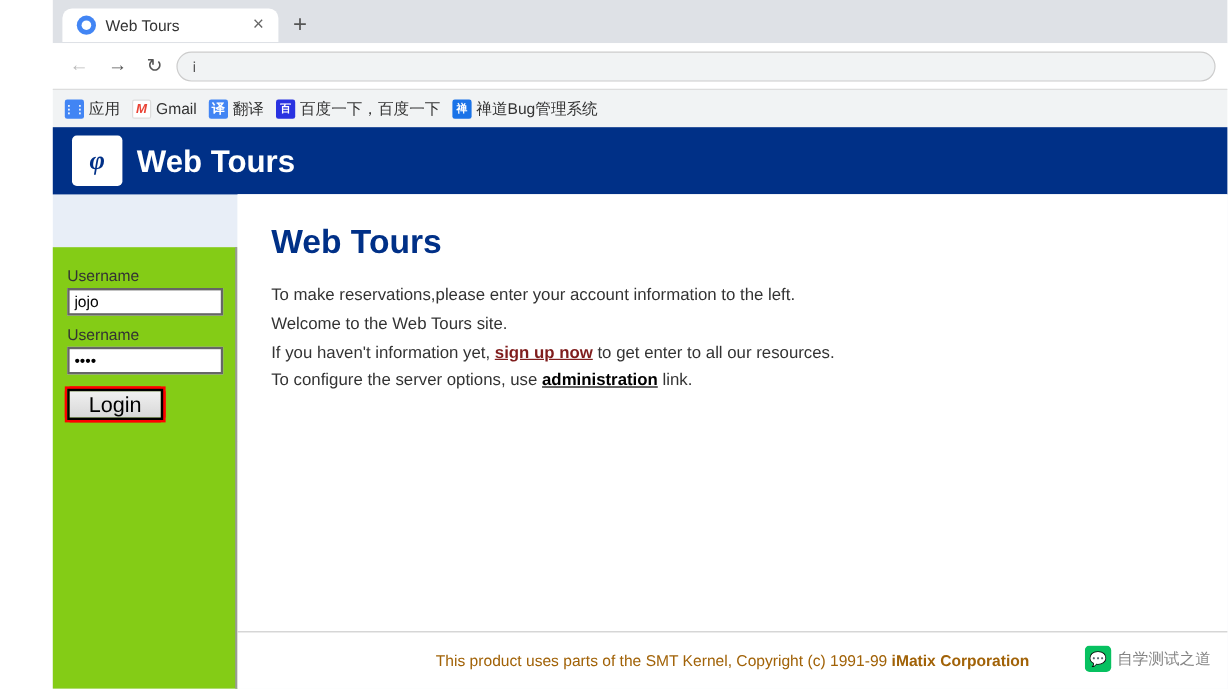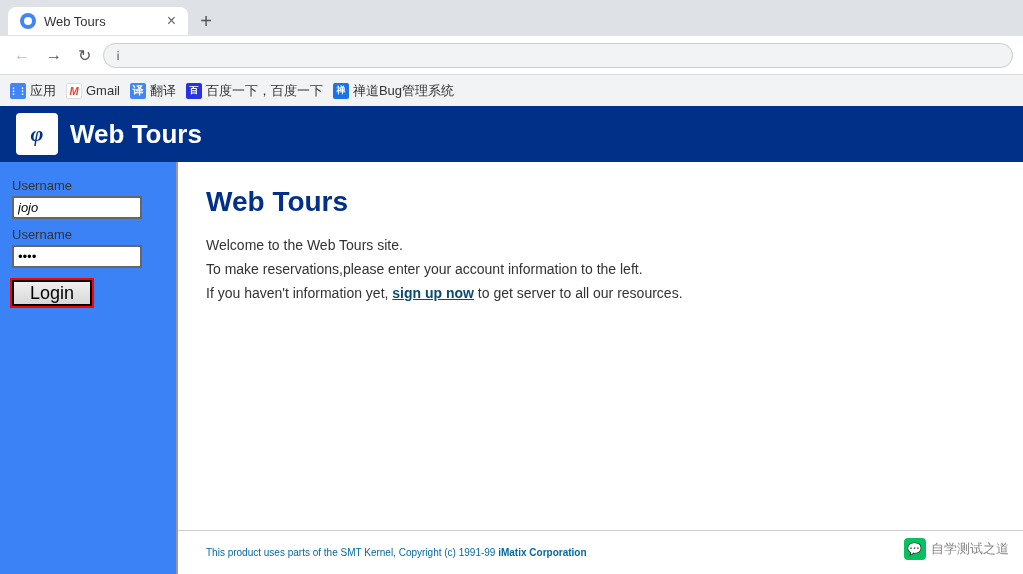--- a/index.html
+++ b/index.html
@@ -156,43 +156,43 @@
     }
 
     .hp-title {
       font-size: 26px;
       font-weight: bold;
       color: #fff;
     }
 
     
     .sidebar {
-      width: 178px;
-      background: #3b82f6;
+      width: 154px;
+      background: #84cc16;
       border-right: 2px solid #999;
       padding: 16px 12px;
       flex-shrink: 0;
+      margin-top: 44px;
     }
 
     .form-label {
       font-size: 13px;
       color: #333;
       margin-bottom: 3px;
       display: block;
     }
 
     .form-input {
       width: 130px;
       border: 2px solid #666;
       padding: 2px 4px;
       font-size: 13px;
       background: #fff;
       outline: none;
       margin-bottom: 8px;
-      font-style: italic;
     }
 
     .login-btn {
       width: 80px;
       height: 26px;
       background: linear-gradient(to bottom, #f0f0f0, #d8d8d8);
       border: 2px solid #000;
       cursor: pointer;
       font-size: 18px;
       margin-top: 4px;
@@ -216,29 +216,30 @@
     .content-text {
       font-size: 14px;
       color: #333;
       line-height: 1.7;
     }
 
     .footer-area {
       background: #fff;
       border-top: 1px solid #ccc;
       padding: 16px 28px;
-      font-size: 10px;
-      color: #0369a1;
-      text-align: left;
+      font-size: 13px;
+      color: #a16207;
+      text-align: center;
     }
 
     .page-wrapper {
       display: flex;
       flex-direction: column;
       height: 574px;
+      padding-left: 44px;
     }
 
     .browser-wrapper {
       flex-shrink: 0;
     }
 
     .site-wrapper {
       flex: 1;
       display: flex;
       flex-direction: column;
@@ -336,24 +337,27 @@
         <input class="form-input" type="text" value="jojo" style="">
         <label class="form-label">Username</label>
         <input class="form-input" type="password" value="••••" style="">
         <button class="login-btn">Login</button>
       </div>
 
       <div style="flex:1;display:flex;flex-direction:column;background:#fff;">
         <div class="content">
           <div class="content-title">Web Tours</div>
           <div class="content-text">
+            <p>To make reservations,please enter your account information to the left.</p>
             <p>Welcome to the Web Tours site.</p>
-            <p>To make reservations,please enter your account information to the left.</p>
             <p>
-              <span>If you haven't information yet, </span><a href="#" style="font-weight:bold;color:#0c4a6e;">sign up now</a><span> to get server to all our resources.</span>
+              <span>If you haven't information yet, </span><a href="#" style="font-weight:bold;color:#7f1d1d;">sign up now</a><span> to get enter to all our resources.</span>
+            </p>
+            <p>
+              <span>To configure the server options, use </span><a href="#" style="font-weight:bold;color:#000;">administration</a><span> link.</span>
             </p>
           </div>
         </div>
 
         <div style="flex:1;background:#fff;"></div>
 
         <div class="footer-area">
           <span>This product uses parts of the SMT Kernel, Copyright (c) 1991-99 </span><strong>iMatix Corporation</strong><span></span>
         </div>
       </div>

